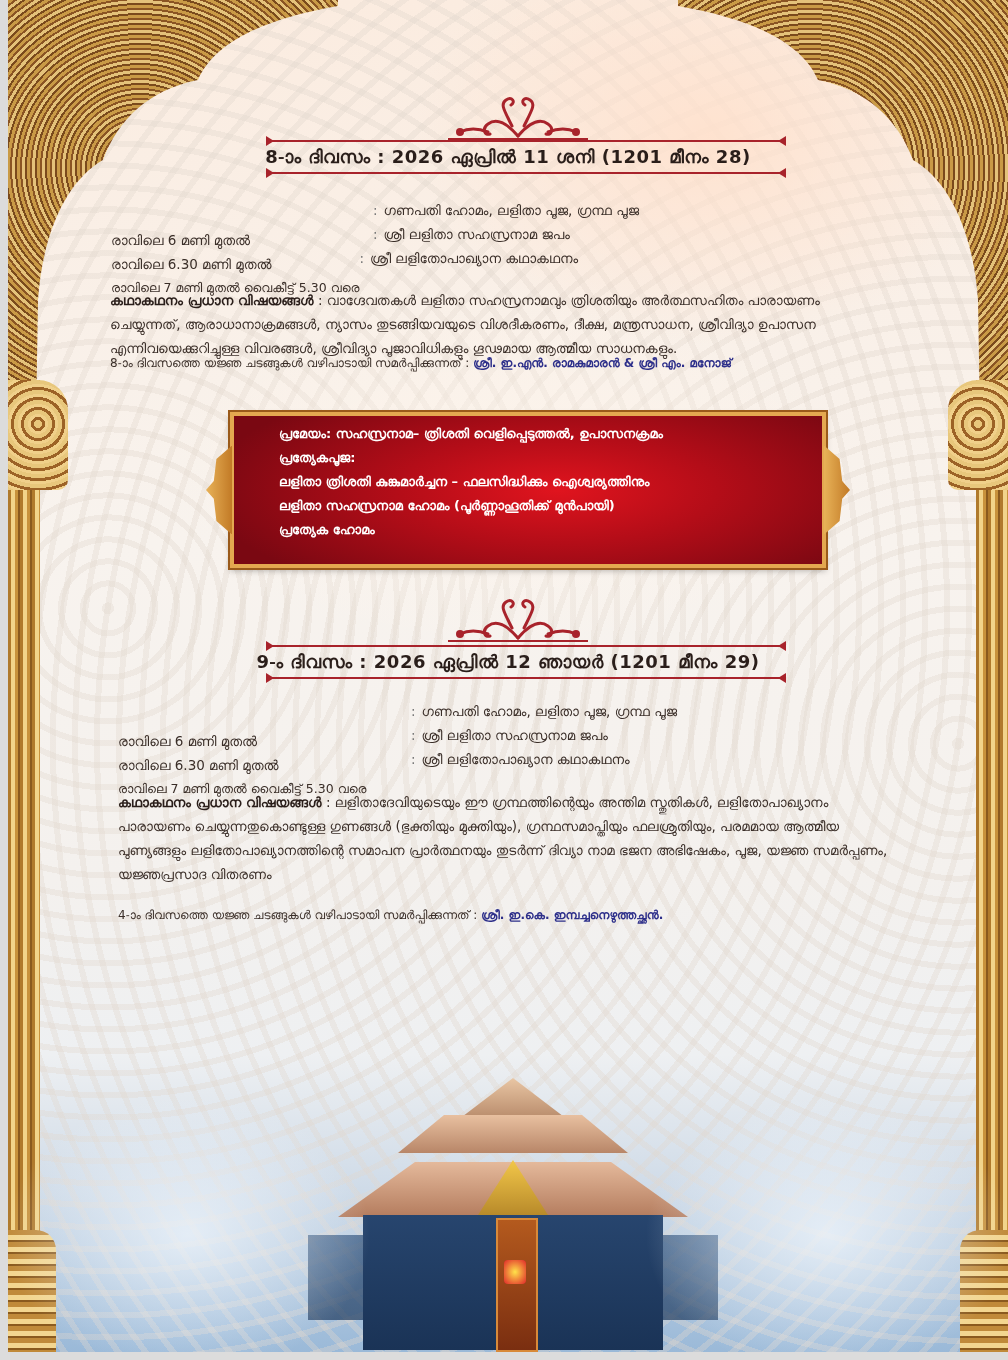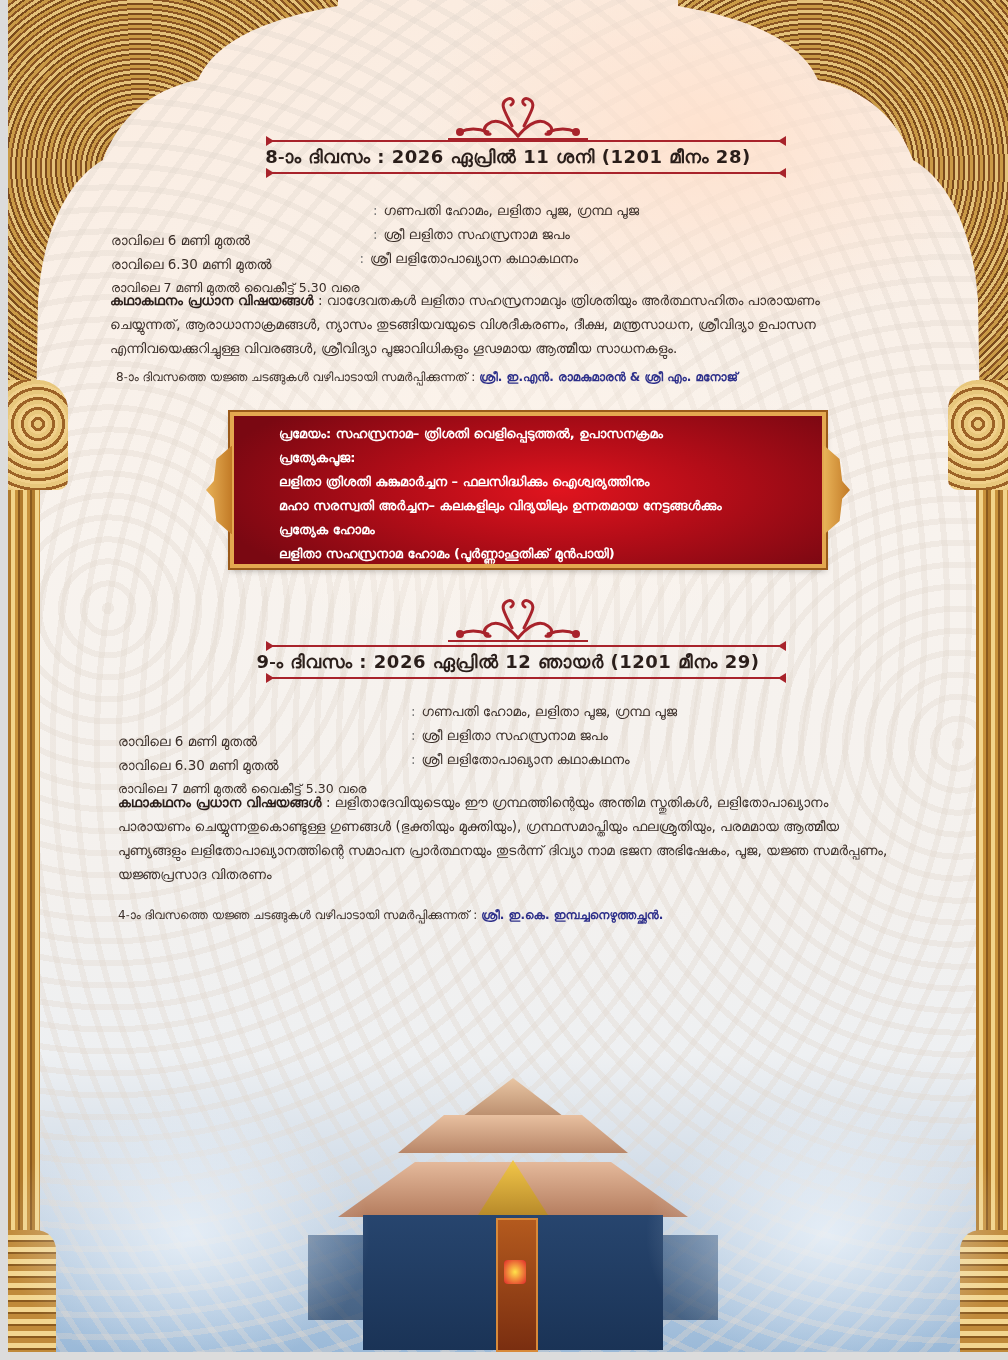--- a/index.html
+++ b/index.html
@@ -152,34 +152,33 @@
     <div class="row">
       <span class="time" style="font-size:12.5px">രാവിലെ 7 മണി മുതൽ വൈകീട്ട് 5.30 വരെ</span>
       <span class="sep">:</span>
       <span>ശ്രീ ലളിതോപാഖ്യാന കഥാകഥനം</span>
     </div>
   </div>
 
   <div class="topics" style="top:288px; left:102px;">
     <b>കഥാകഥനം പ്രധാന വിഷയങ്ങൾ</b> : <span>വാഗ്ദേവതകൾ ലളിതാ സഹസ്രനാമവും ത്രിശതിയും അർത്ഥസഹിതം പാരായണം ചെയ്യുന്നത്, ആരാധാനാക്രമങ്ങൾ, ന്യാസം തുടങ്ങിയവയുടെ വിശദീകരണം, ദീക്ഷ, മന്ത്രസാധന, ശ്രീവിദ്യാ ഉപാസന എന്നിവയെക്കുറിച്ചുള്ള വിവരങ്ങൾ, ശ്രീവിദ്യാ പൂജാവിധികളും ഗൂഢമായ ആത്മീയ സാധനകളും.</span>
   </div>
-  <div class="sponsor" style="top:370px; left:102px;margin-left:6px;">
+  <div class="sponsor" style="top:356px; left:102px;">
     <span>8-ാം ദിവസത്തെ യജ്ഞ ചടങ്ങുകൾ വഴിപാടായി സമർപ്പിക്കുന്നത്</span> :
     <span class="names">ശ്രീ. ഇ.എൻ. രാമകുമാരൻ &amp; ശ്രീ എം. മനോജ്</span>
   </div>
 
   <div class="redbox" style="top:412px; height:156px;">
     <div class="cap-l"></div>
     <div class="cap-r"></div>
     <div class="line">പ്രമേയം: സഹസ്രനാമ– ത്രിശതി വെളിപ്പെടുത്തൽ, ഉപാസനക്രമം</div>
     <div class="line">പ്രത്യേകപൂജ:</div>
     <div class="line">ലളിതാ ത്രിശതി കുങ്കുമാർച്ചന – ഫലസിദ്ധിക്കും ഐശ്വര്യത്തിനും</div>
-    <div class="line">മഹാ സരസ്വതി അർച്ചന– കലകളിലും വിദ്യയിലും ഉന്നതമായ നേട്ടങ്ങൾക്കും</div>
+    <div class="line">ലളിതാ സഹസ്രനാമ ഹോമം (പൂർണ്ണാഹൂതിക്ക് മുൻപായി)</div>
     <div class="line">പ്രത്യേക ഹോമം</div>
-    <div class="line">ലളിതാ സഹസ്രനാമ ഹോമം (പൂർണ്ണാഹൂതിക്ക് മുൻപായി)</div>
   </div>
 
   <svg class="flourish" style="top:594px" viewBox="0 0 140 48">
     <g fill="none" stroke="#a8232b" stroke-width="3" stroke-linecap="round">
       <path d="M70 44 C58 30 48 26 40 32 C34 36 36 44 42 42"></path>
       <path d="M70 44 C82 30 92 26 100 32 C106 36 104 44 98 42"></path>
       <path d="M64 34 C56 18 52 12 58 8 C64 4 68 10 63 13"></path>
       <path d="M76 34 C84 18 88 12 82 8 C76 4 72 10 77 13"></path>
       <path d="M40 40 C30 36 20 36 12 40"></path>
       <path d="M100 40 C110 36 120 36 128 40"></path>

